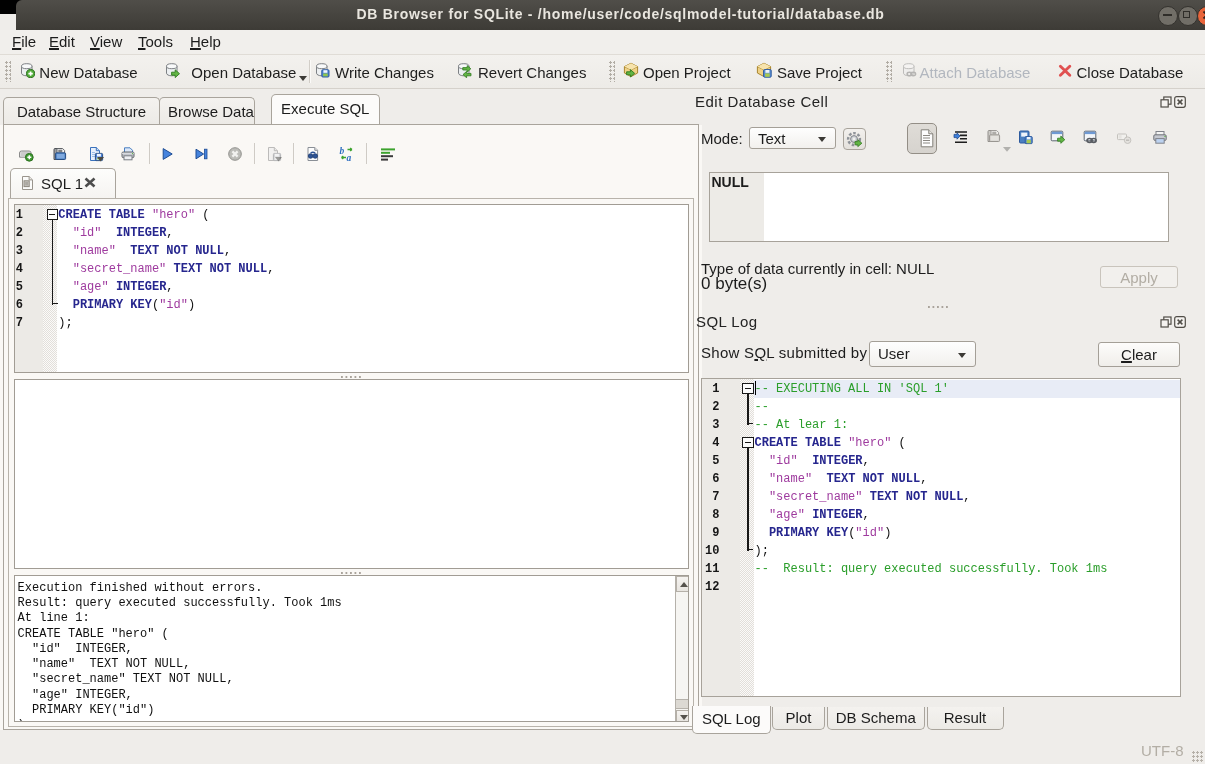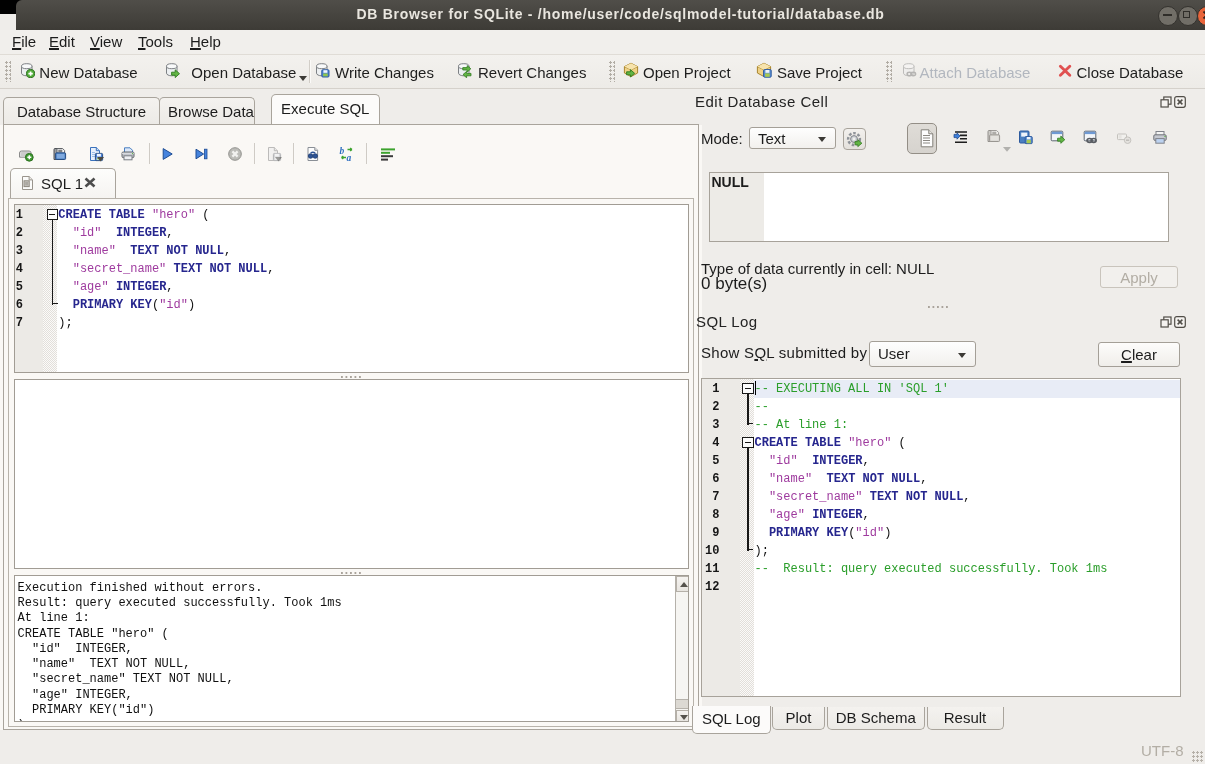--- a/index.html
+++ b/index.html
@@ -511,21 +511,21 @@
           <div class="a" style="left:45.9px;top:15.2px;width:1.2px;height:30.400000000000002px;background:#191919;"></div>
           <div class="a" style="left:45.9px;top:44.2px;width:6px;height:1.2px;background:#191919;"></div>
           <div class="a" style="left:40.8px;top:57.7px;width:11.5px;height:11.5px;box-sizing:border-box;border:1.1px solid #191919;background:#fcfcfc;">
             <div style="position:absolute;left:1.7px;right:1.7px;top:3.9px;height:1.3px;background:#191919;"></div>
           </div>
           <div class="a" style="left:45.9px;top:69.2px;width:1.2px;height:102.39999999999999px;background:#191919;"></div>
           <div class="a" style="left:45.9px;top:170.2px;width:6px;height:1.2px;background:#191919;"></div>
         </div>
       <pre class="a" id="logcode" style="left:53px;top:0.5px;"><span class="cm">-- EXECUTING ALL IN 'SQL 1'</span>
 <span class="cm">--</span>
-<span class="cm">-- At line 1:</span>
+<span class="cm">-- At lear 1:</span>
 <span class="kw">CREATE</span> <span class="kw">TABLE</span> <span class="idn">"hero"</span> (
   <span class="idn">"id"</span>  <span class="kw">INTEGER</span>,
   <span class="idn">"name"</span>  <span class="kw">TEXT NOT NULL</span>,
   <span class="idn">"secret_name"</span> <span class="kw">TEXT NOT NULL</span>,
   <span class="idn">"age"</span> <span class="kw">INTEGER</span>,
   <span class="kw">PRIMARY KEY</span>(<span class="idn">"id"</span>)
 );
 <span class="cm">--  Result: query executed successfully. Took 1ms</span>
 </pre>
     </div>

